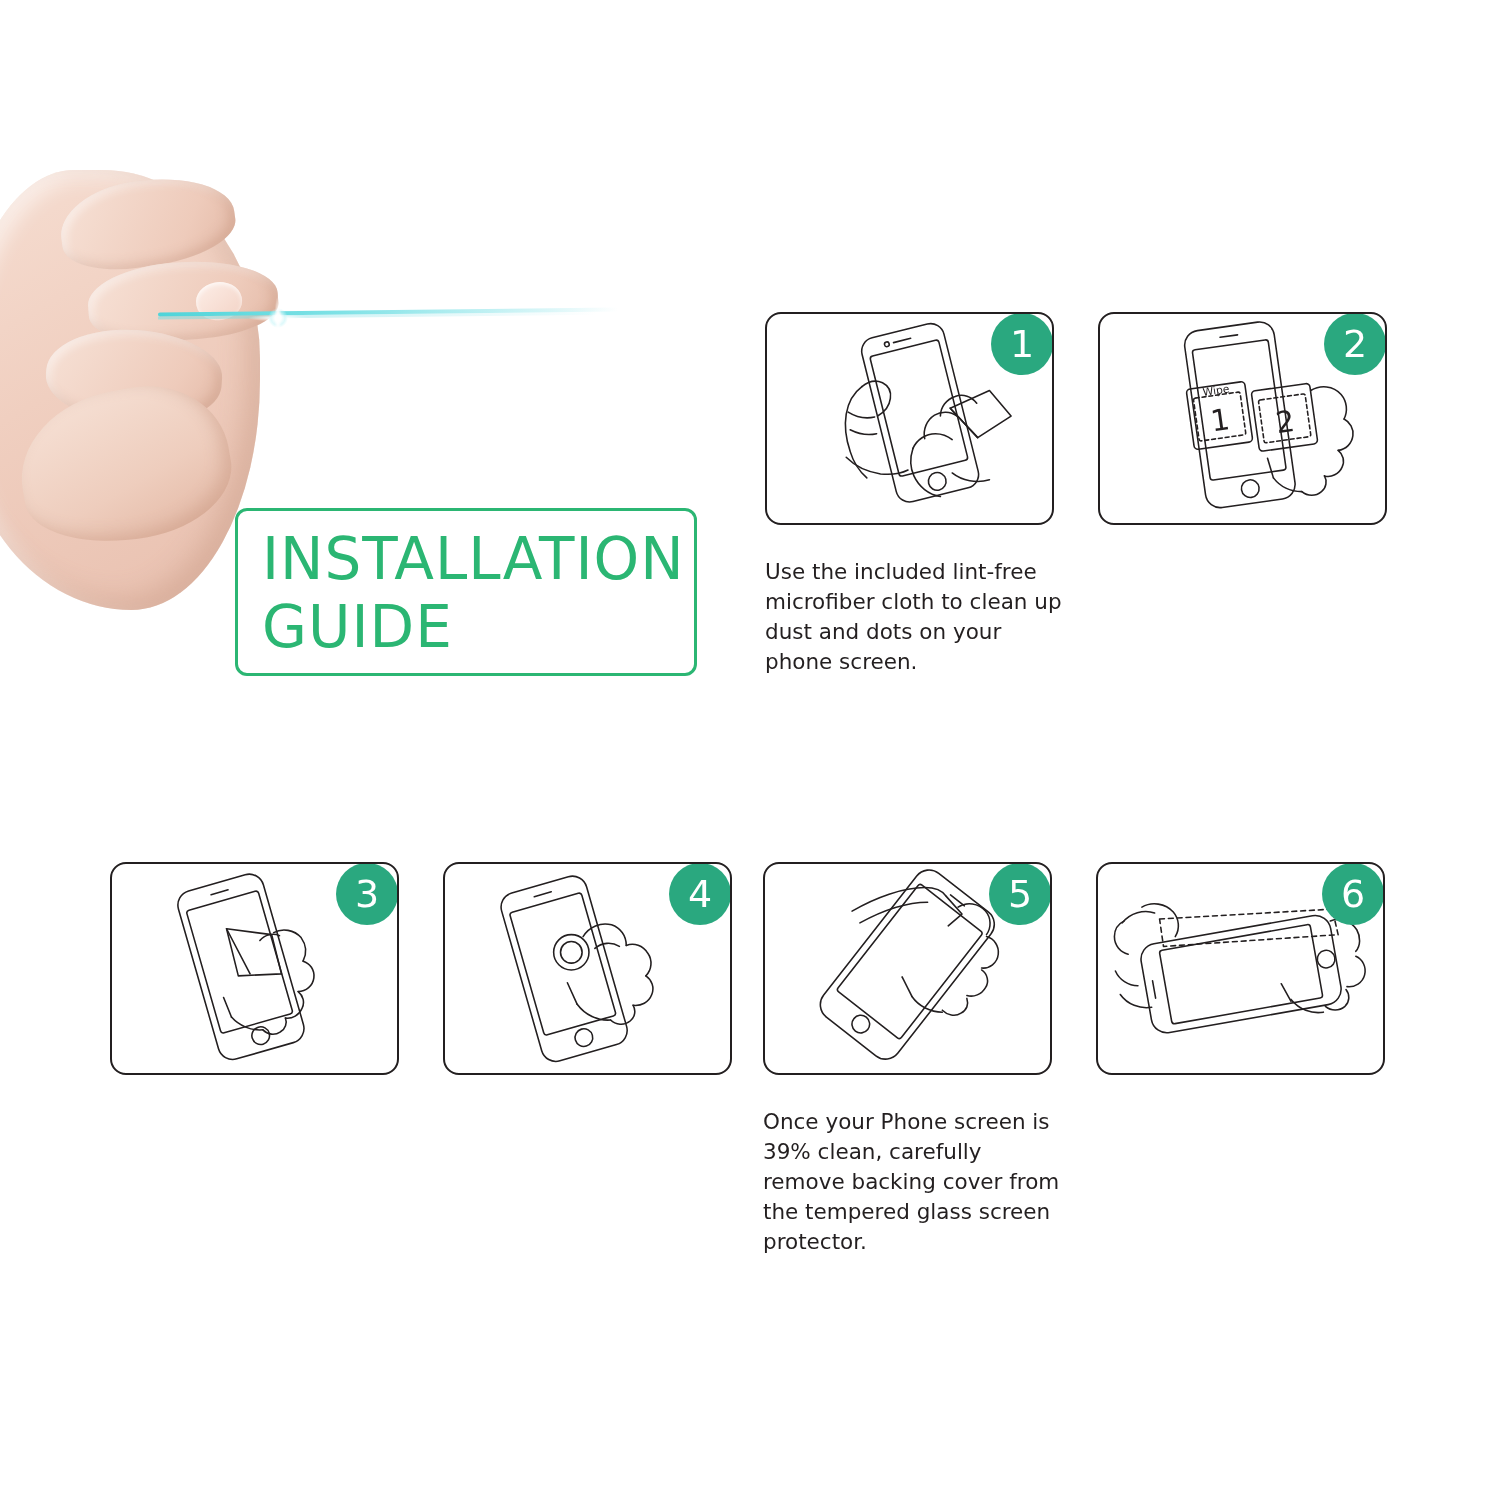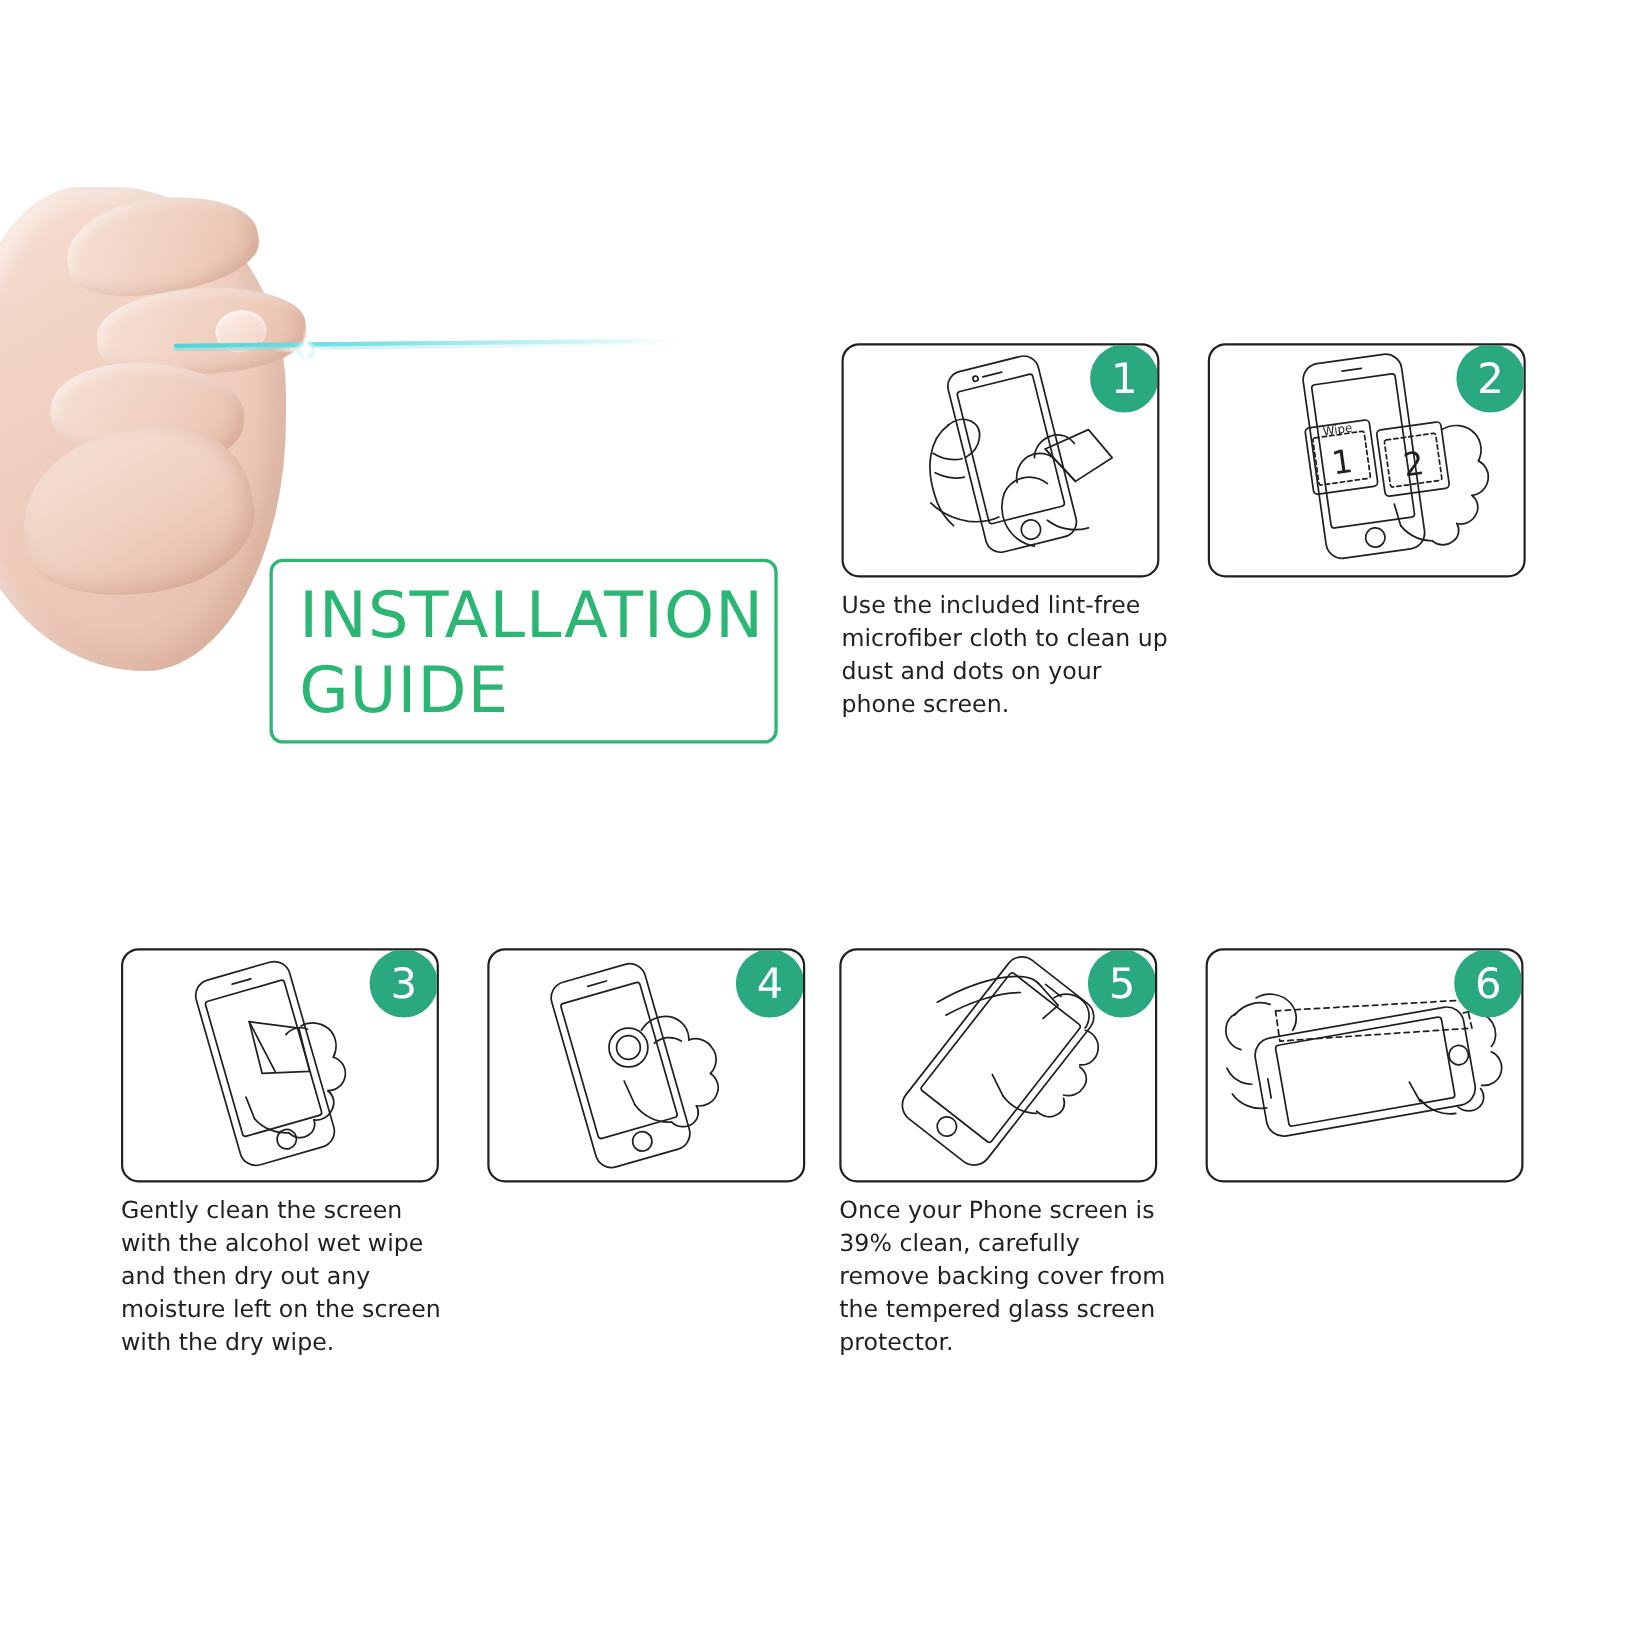--- a/index.html
+++ b/index.html
@@ -99,21 +99,21 @@
     left: 50%; top: 50%;
     width: 20px; height: 20px;
     margin: -10px 0 0 -10px;
     border-radius: 50%;
     background: radial-gradient(closest-side, #ffffff 30%, rgba(200,245,248,0.6) 70%, rgba(255,255,255,0) 100%);
   }
 
   
   .title-box {
     position: absolute;
-    left: 245px;
+    left: 235px;
     top: 508px;
     width: 462px;
     height: 168px;
     border: 3px solid #2bb673;
     border-radius: 12px;
     box-sizing: border-box;
     padding: 14px 22px 0 24px;
   }
   .title-line {
     color: #2bb673;
@@ -150,21 +150,21 @@
     background: #2aa87f;
     color: #ffffff;
     font-size: 38px;
     font-family: "DejaVu Sans", sans-serif;
     display: flex;
     align-items: center;
     justify-content: center;
     z-index: 5;
   }
   .caption {
-    margin-top: 11px;
+    margin-top: 32px;
     color: #231f20;
     font-family: "DejaVu Sans", sans-serif;
     font-size: 21.5px;
     line-height: 30px;
     width: 300px;
   }
 
   
   #step-1 { left: 765px; top: 312px; }
   #step-2 { left: 1098px; top: 312px; }
@@ -287,21 +287,20 @@
         <path d="M164 70c9-5 21-3 28 5 5 7 6 16 2 24"></path>
         <path d="M194 99c7 2 12 9 11 17-1 8-8 14-16 14"></path>
         <path d="M189 130c5 4 7 11 4 17-3 7-10 11-17 10"></path>
         <path d="M176 157c2 5 0 11-5 14-6 4-13 3-18-2"></path>
         <path d="M153 169c-12 1-24-4-32-13"></path>
         <path d="M121 156l-8-20"></path>
         <path d="M150 78c5-6 13-8 20-5"></path>
       </svg>
     </div>
   </div>
-  <div class="caption">Gently clean the screen with the alcohol wet wipe and then dry out any moisture left on the screen with the dry wipe.</div>
 </div>
 
 <div class="step" id="step-4">
   <div class="panel">
     <div class="badge">4</div>
     <div class="line-art">
       <svg viewBox="0 0 289 213" fill="none" stroke="#231f20" stroke-width="1.6" stroke-linecap="round" stroke-linejoin="round">
         <g transform="rotate(-16 120 108)">
           <rect x="76" y="18" width="90" height="178" rx="15"></rect>
           <rect x="83" y="37" width="76" height="130" rx="3"></rect>

